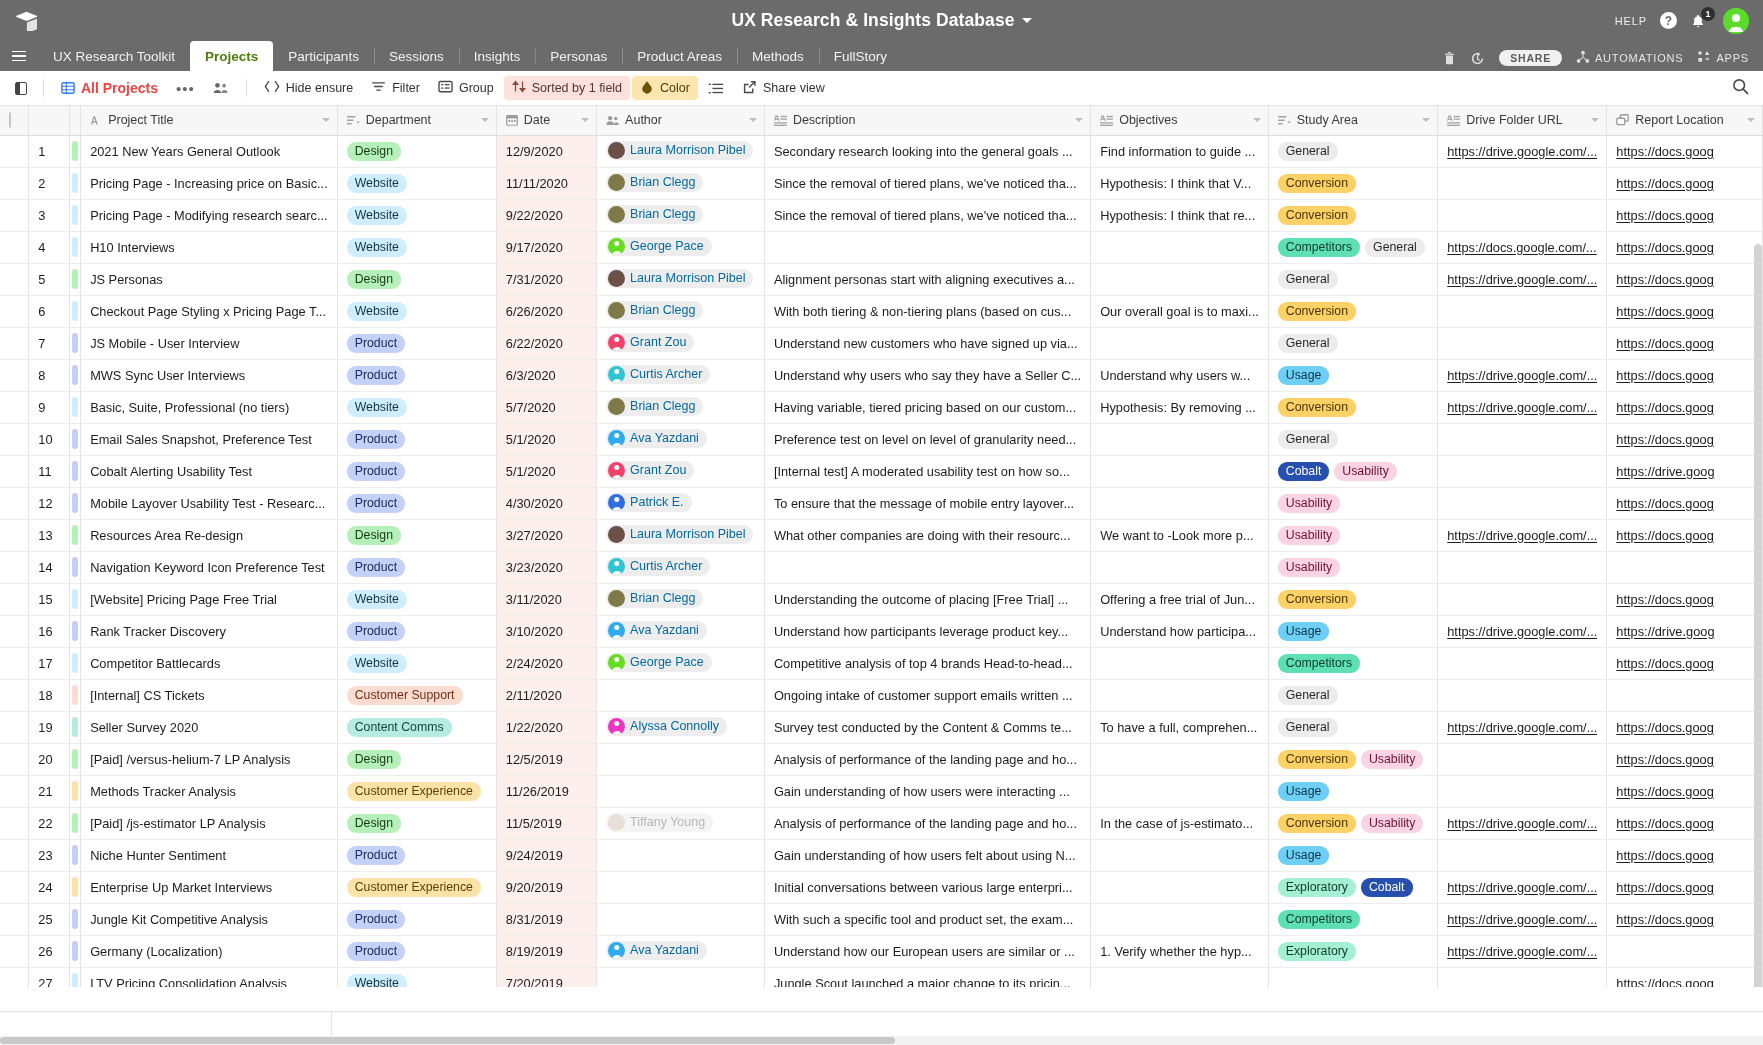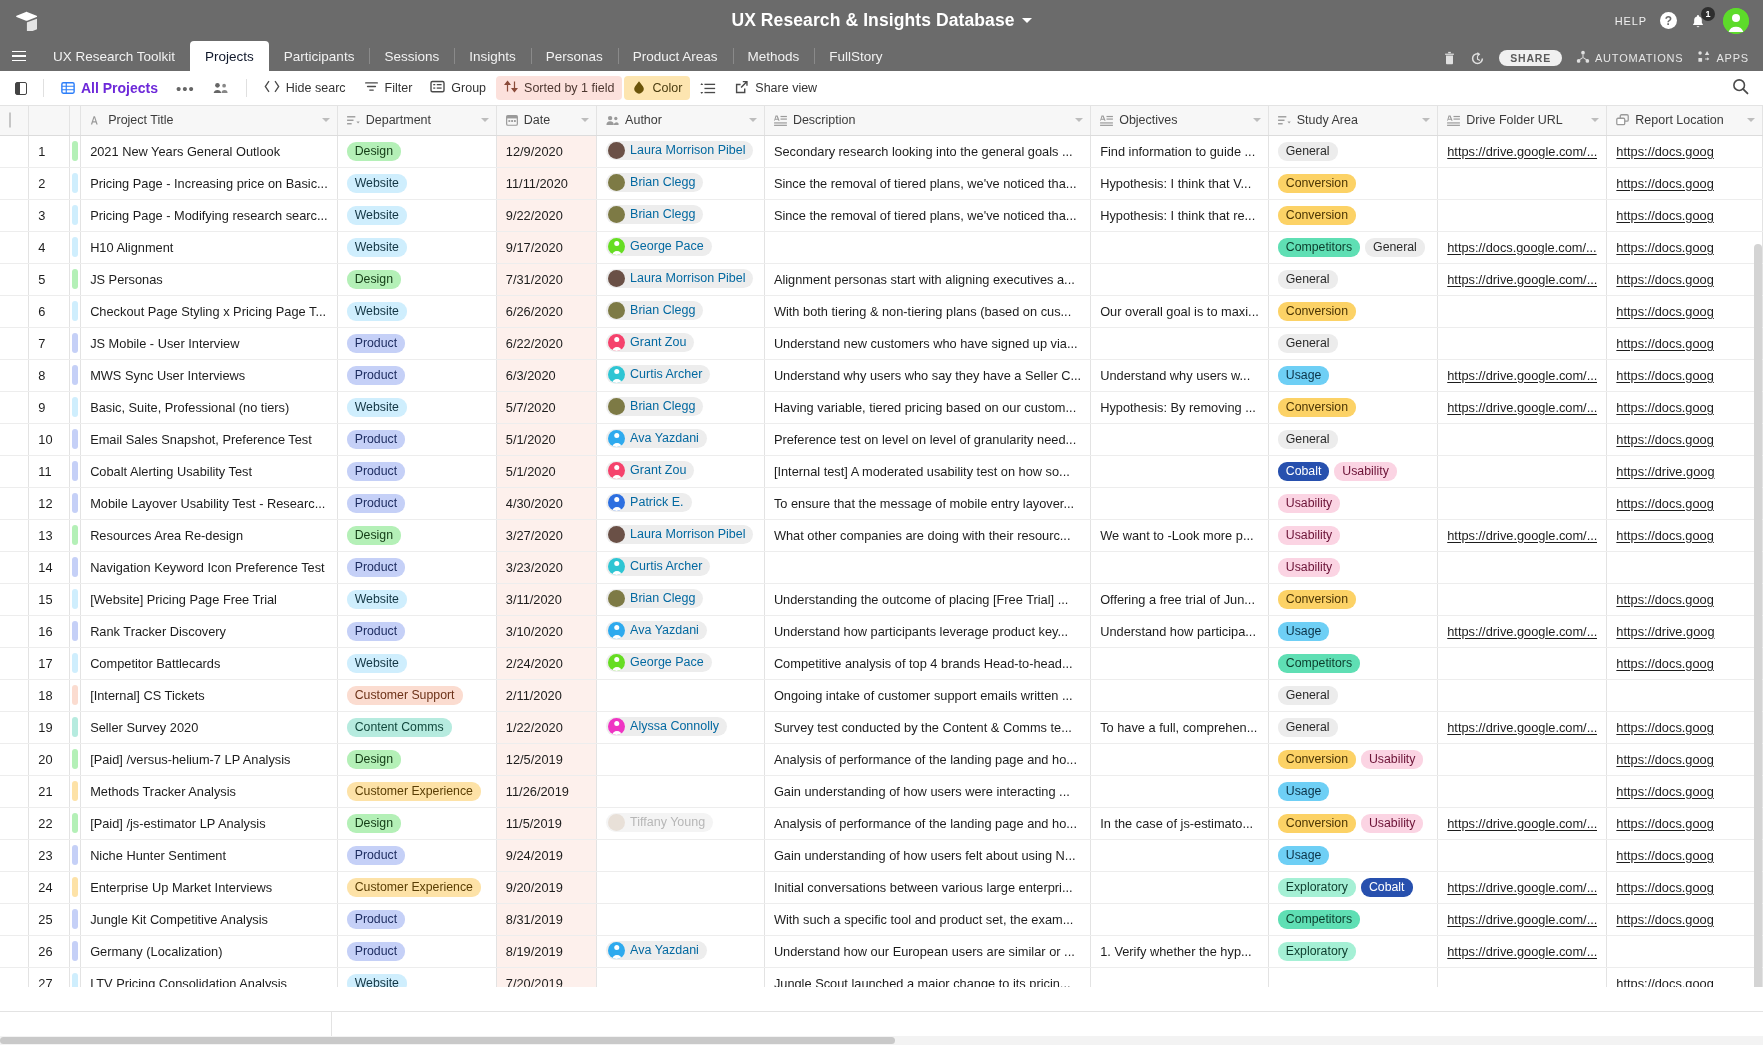--- a/index.html
+++ b/index.html
@@ -56,21 +56,21 @@
   .hamburger span { display: block; width: 14px; height: 1.6px; background: #fff; }
   .tab {
     height: 30px; padding: 0 15px; display: flex; align-items: center;
     font-size: 13.5px; color: #f2f2f2; white-space: nowrap;
     border-radius: 4px 4px 0 0; position: relative;
   }
   .tab + .tab::before {
     content:""; position:absolute; left:0; top:7px; bottom:7px; width:1px; background:#8a8a8a;
   }
   .tab.active {
-    background: #fff; color: #0f172a; font-weight: normal;
+    background: #fff; color: #4d7c0f; font-weight: bold;
   }
   .tab.active::before, .tab.active + .tab::before { display:none; }
   .tabbar-right {
     margin-left: auto; display: flex; align-items: center; gap: 14px;
     padding-right: 14px; padding-bottom: 5px; color: #e6e6e6; font-size: 11px;
     letter-spacing: .8px;
   }
   .tb-item { display: flex; align-items: center; gap: 5px; }
   .share-pill {
     background: #f0f0f0; color: #5a5a5a; border-radius: 10px;
@@ -85,21 +85,21 @@
   .tb-btn {
     display: flex; align-items: center; gap: 6px; height: 24px;
     padding: 0 8px; border-radius: 4px; font-size: 12.5px; color: #333;
     white-space: nowrap;
   }
   .sidebar-toggle {
     width: 26px; height: 24px; display:flex; align-items:center; justify-content:center;
   }
   .sb-rect { width: 12px; height: 13px; border: 1.6px solid #444; border-radius: 2px; position: relative; }
   .sb-rect::after { content:""; position:absolute; left:0; top:0; bottom:0; width:4px; background:#444; }
-  .view-name { font-size: 14px; font-weight: bold; color: #6d28d9; }
+  .view-name { font-size: 14px; font-weight: bold; color: #ef4444; }
   .grid-icon-blue { color: #2d7ff9; font-size: 14px; display:flex; align-items:center;}
   .tb-sep { width: 1px; height: 18px; background: #e0e0e0; margin: 0 7px; }
   .tb-btn.pill-pink { background: #fce1dc; color: #4d3730; }
   .tb-btn.pill-yellow { background: #fde5b0; color: #4a3c10; }
   .toolbar-right { margin-left: auto; padding-right: 14px; display:flex; align-items:center; gap:10px;}
 
   
   .grid-wrap { position: relative; height: 881px; overflow: hidden; }
   table.grid { border-collapse: collapse; table-layout: fixed; }
   table.grid th, table.grid td {
@@ -294,21 +294,21 @@
         <path d="M9.6 12.6a3.4 3.4 0 016.8 0z" fill="#888"></path>
       </svg>
   </div>
   <div class="tb-sep"></div>
   <div class="tb-btn">
     <span>
       <svg width="16" height="13" viewBox="0 0 18 14">
           <path d="M6.2 1.5 2.4 7l3.8 5.5-1.2.9L.6 7 5 .6zM11.8 1.5l3.8 5.5-3.8 5.5 1.2.9L17.4 7 13 .6z" fill="#4a4a4a"></path>
         </svg>
     </span>
-    <span>Hide searc</span>
+    <span>Hide ensure</span>
   </div>
   <div class="tb-btn">
     <span>
       <svg width="15" height="13" viewBox="0 0 16 14">
           <rect x="1" y="2.3" width="14" height="1.6" rx=".8" fill="#4a4a4a"></rect>
           <rect x="3" y="6.2" width="10" height="1.6" rx=".8" fill="#4a4a4a"></rect>
           <rect x="5.4" y="10.1" width="5.2" height="1.6" rx=".8" fill="#4a4a4a"></rect>
         </svg>
     </span>
     <span>Filter</span>
@@ -586,21 +586,21 @@
             <span class="cell-txt link">https://docs.goog</span>
           </td>
         </tr>
         <tr>
           <td class="c-check"></td>
           <td class="c-num">4</td>
           <td class="c-color">
             <span class="rowcolor" style="background:#cfeefd;display:block;margin:0 2px"></span>
           </td>
           <td class="c-title">
-            <span class="cell-txt">H10 Alignment</span>
+            <span class="cell-txt">H10 Interviews</span>
           </td>
           <td class="c-dept"><span class="tag" style="background:#cfeefd;color:#123543">Website</span></td>
           <td class="c-date date-col">9/17/2020</td>
           <td class="c-auth"><span class="author-chip">
               <span class="av" style="background:#66dd22">
                 <span class="av-glyph"></span>
                 <span class="av-glyph2"></span>
               </span>
               <span>George Pace</span>
             </span></td>

